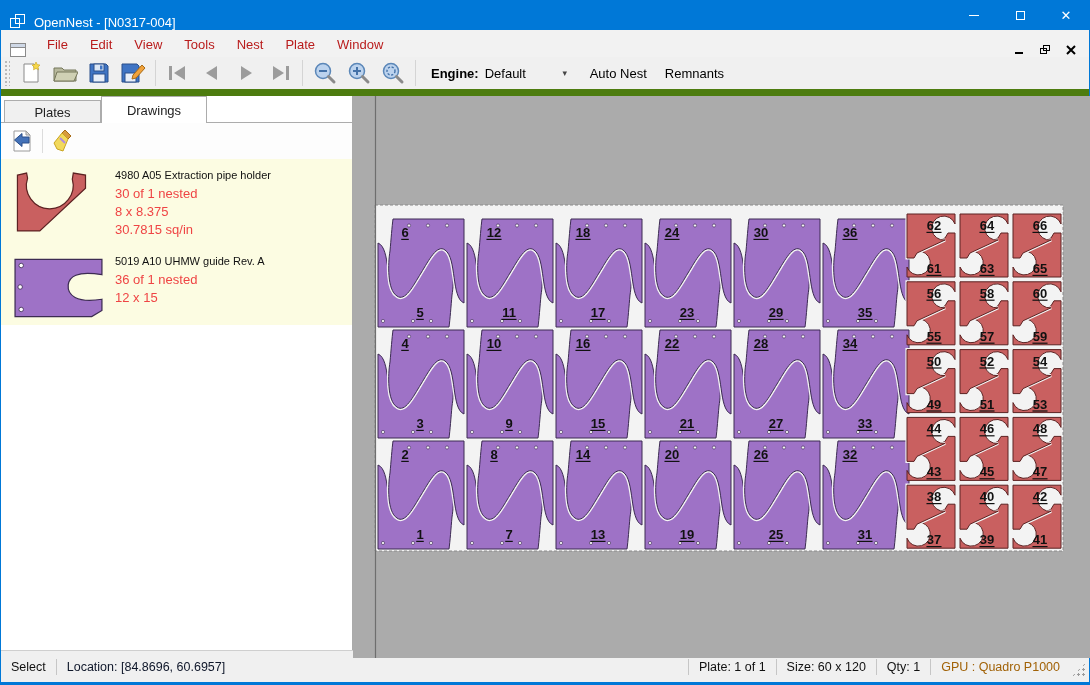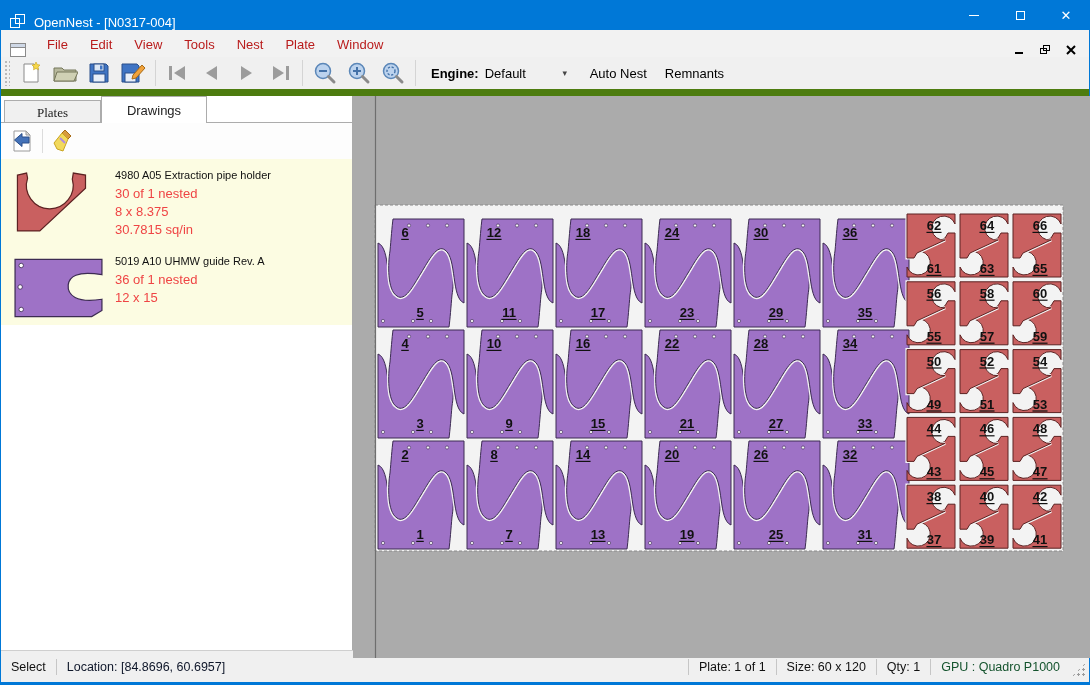--- a/index.html
+++ b/index.html
@@ -37,38 +37,38 @@
   .engine-value { width:72px; }
   .combo-caret { width:16px; height:19px; display:flex; align-items:center; justify-content:center; font-size:9px; color:#444; background:#F0F0F0; border:1px solid #F0F0F0; }
   .tb-text-btn { padding:7px 9px; border-radius:2px; }
 
   
   .main { flex:1 1 auto; display:flex; min-height:0; }
   .sidebar { width:352px; flex:0 0 auto; background:#fff; border-right:1px solid #aaa; display:flex; flex-direction:column; }
   .tabstrip { height:26px; padding-left:3px; display:flex; align-items:flex-end; background:#fff; }
   .tab { padding:4px 0 5px; width:97px; text-align:center; font-size:13px; background:#F0F0F0; border:1px solid #ACACAC; border-bottom:none; color:#222; }
   .tab.active { background:#fff; width:106px; padding-top:6px; position:relative; z-index:2; margin-bottom:-1px; }
-  .tab.inactive { height:22px;font-family:Liberation Serif, serif; }
+  .tab.inactive { height:22px; }
   .side-toolbar { height:37px; border-top:1px solid #ACACAC; display:flex; align-items:center; padding-left:6px; background:#FDFDFD; }
   .side-tb-btn { width:30px; height:30px; display:flex; align-items:center; justify-content:center; border-radius:2px; }
   .side-sep { width:1px; height:24px; background:#dcdcdc; margin:0 5px; }
   .drawing-list { background:#FCFCE2; margin:0; }
   .drawing-item { display:flex; padding:8px 10px 6px 12px; }
   .thumb-box { width:96px; flex:0 0 auto; display:flex; align-items:flex-start; padding-top:4px; }
   .item-text { padding-left:6px; }
   .item-title { font-size:11px; font-weight:normal; color:#111; padding:2px 0 4px; }
   .item-line { font-size:13px; color:#ef4444; line-height:18px; }
   .canvas-wrap { flex:1 1 auto; background:#ABABAB; position:relative; }
 
   
   .statusbar { height:32px; background:#F0F0F0; border-top:1px solid #cfcfcf; display:flex; align-items:center; font-size:12.5px; flex:0 0 auto; color:#111; }
   .sb-item { padding:0 10px; }
   .sb-sep { width:1px; height:16px; background:#c6c6c6; }
   .sb-loc { color:#0f172a; }
-  .sb-gpu { color:#14532d; }
+  .sb-gpu { color:#a16207; }
   .sb-spacer { flex:1 1 auto; }
   .sb-grip { width:14px; height:14px; margin:6px 3px 0 2px; background-image:radial-gradient(circle, #9a9a9a 1px, transparent 1.3px); background-size:5px 5px; background-position:bottom right; clip-path:polygon(100% 0, 100% 100%, 0 100%); }
   .bottom-border { height:3px; background:#0078D7; flex:0 0 auto; }
 </style>
 </head>
 <body>
 
 <div class="window">
 
   <div class="titlebar">

